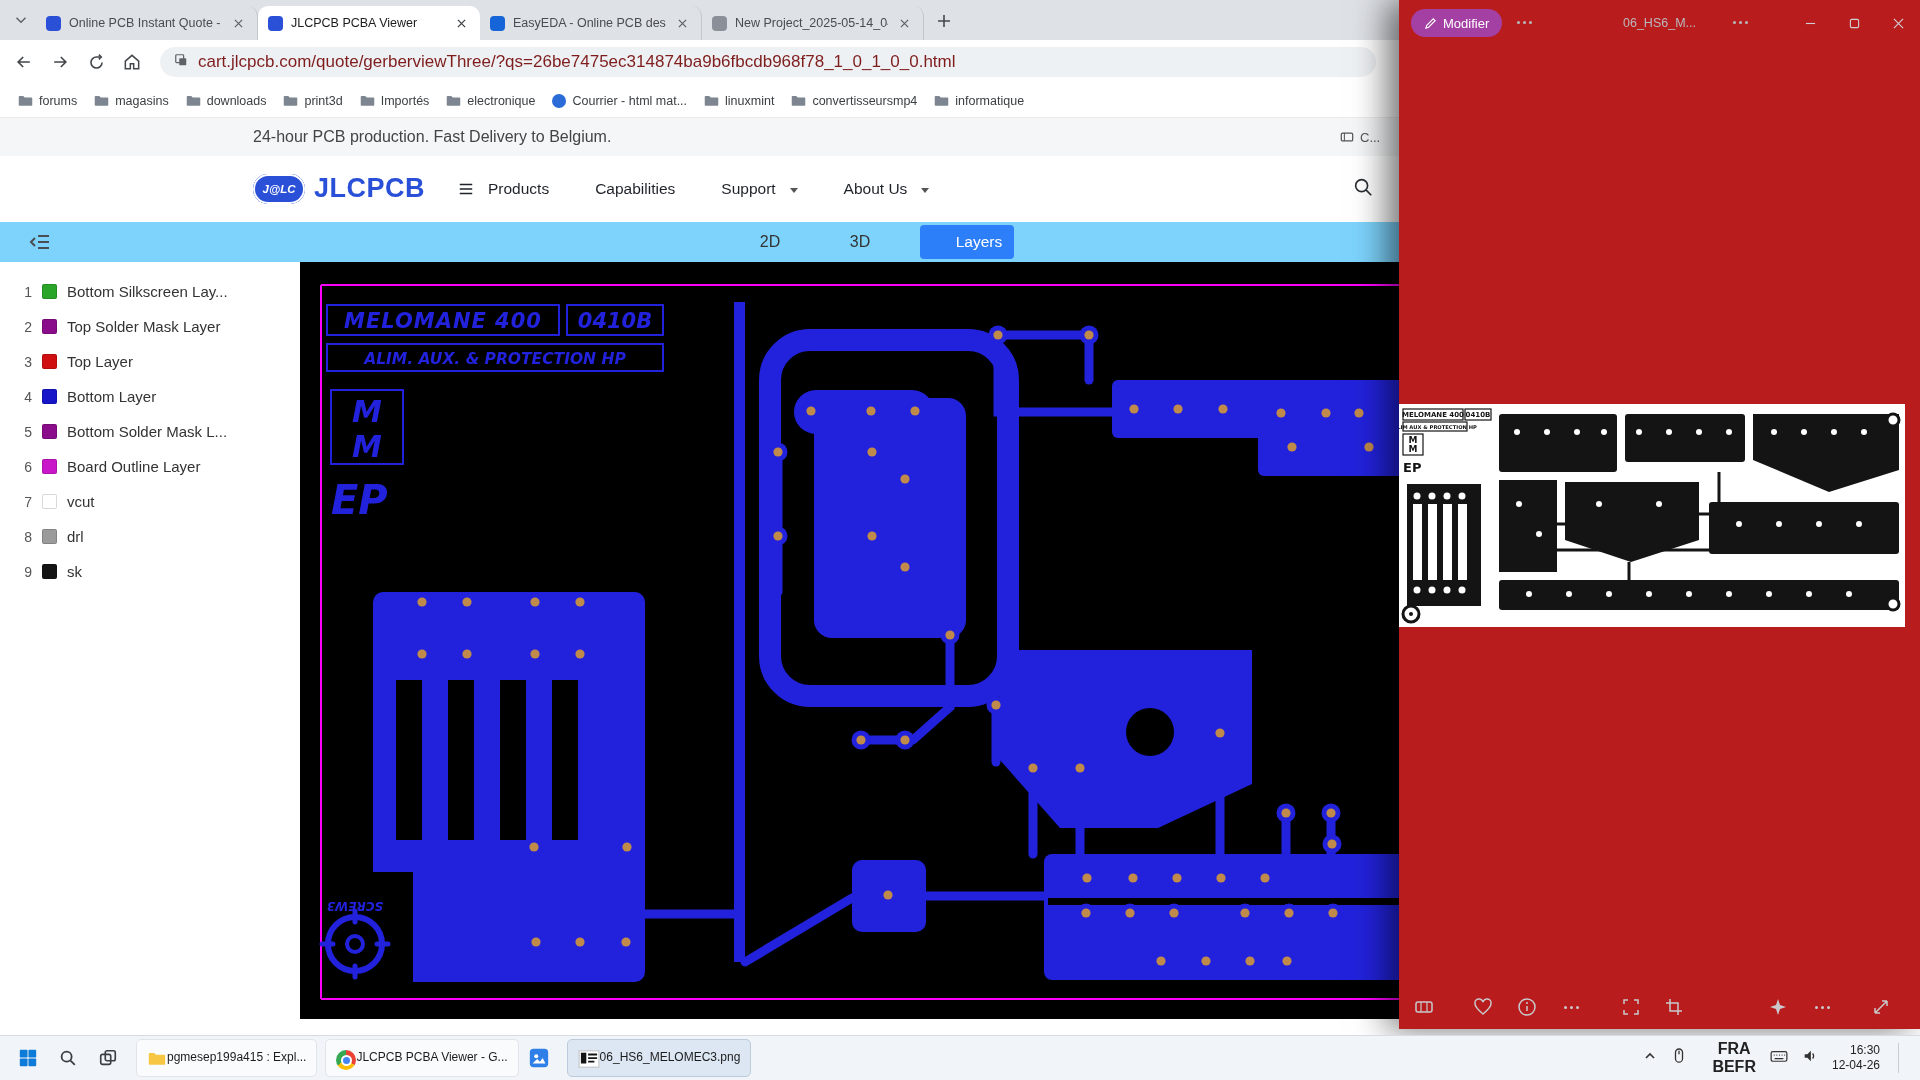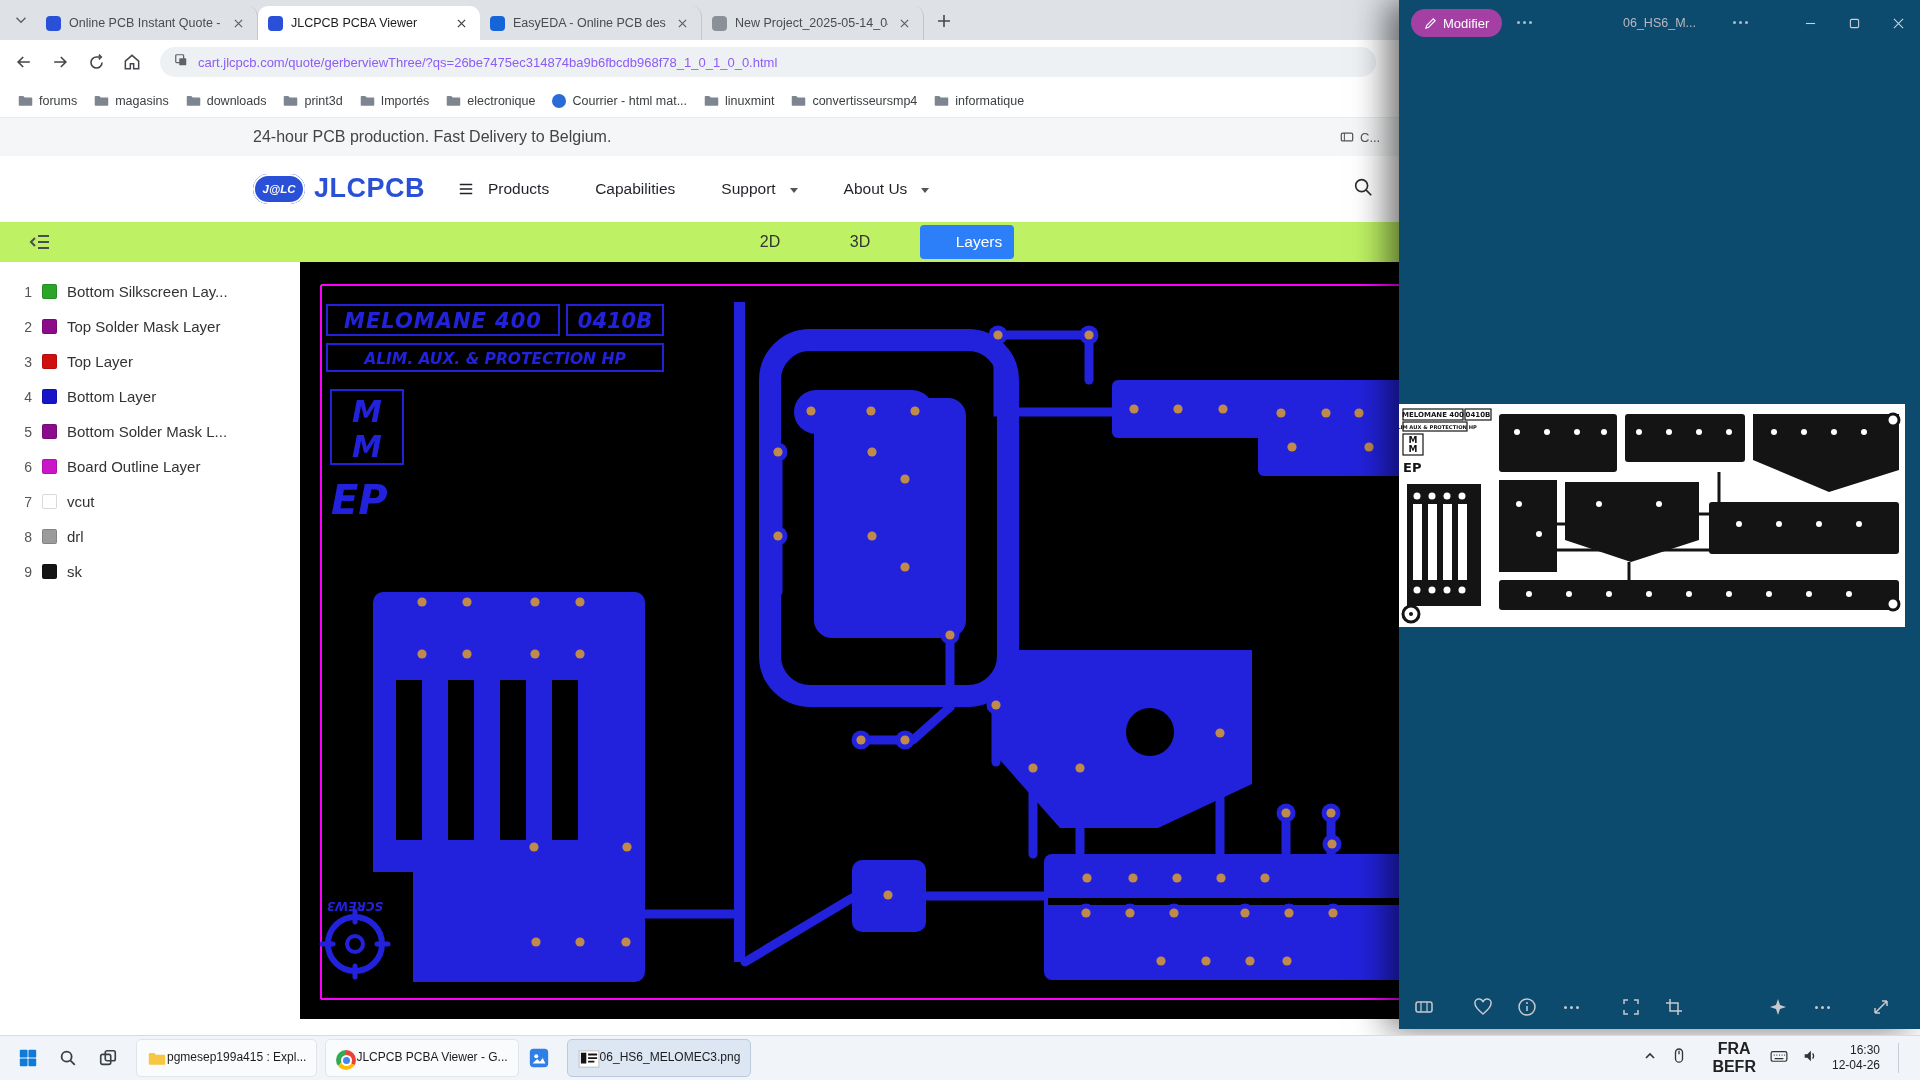--- a/index.html
+++ b/index.html
@@ -14,40 +14,40 @@
   .tab:not(.active){border-right:1px solid #c3c7cc;}
   .tab.active{background:#fff;color:#1b1c1e;}
   .favicon{width:15px;height:15px;border-radius:4px;flex:none;}
   .tab-title{flex:1;white-space:nowrap;overflow:hidden;}
   .tab-close{width:17px;height:17px;border-radius:50%;display:flex;align-items:center;justify-content:center;flex:none;}
   .newtab{width:28px;height:28px;margin:0 0 5px 6px;display:flex;align-items:center;justify-content:center;border-radius:50%;}
 
   .toolbar{position:absolute;left:0;top:40px;width:100%;height:44px;background:#fff;display:flex;align-items:center;padding-left:8px;}
   .nav-btn{width:32px;height:32px;display:flex;align-items:center;justify-content:center;margin-right:4px;border-radius:50%;}
   .urlbar{margin-left:8px;width:1216px;height:30px;background:#eef1f4;border-radius:15px;display:flex;align-items:center;padding:0 14px;gap:10px;}
-  .url-text{font-size:13px;color:#8b5cf6;white-space:nowrap;overflow:hidden;}
+  .url-text{font-size:17px;color:#7f1d1d;white-space:nowrap;overflow:hidden;}
 
   .bookmarks{position:absolute;left:0;top:84px;width:100%;height:34px;background:#fff;display:flex;align-items:center;gap:17px;padding-left:18px;border-bottom:1px solid #ececec;}
   .bm{display:flex;align-items:center;gap:6px;font-size:12.5px;color:#3c4043;white-space:nowrap;}
   .bm-fav{width:14px;height:14px;border-radius:50%;background:#2b6bd8;flex:none;}
 
   .banner{position:absolute;left:0;top:118px;width:100%;height:38px;background:#f5f6f7;display:flex;align-items:center;}
   .banner-text{margin-left:253px;font-size:16px;color:#444;}
   .banner-right{position:absolute;left:1340px;display:flex;align-items:center;gap:6px;font-size:13px;color:#555;}
 
   .site-header{position:absolute;left:0;top:156px;width:100%;height:66px;background:#fff;}
   .logo{position:absolute;left:253px;top:17px;display:flex;align-items:center;gap:9px;}
   .logo-badge{width:52px;height:30px;background:var(--brand,#2b50d8);border-radius:15px;color:#fff;font-size:11.5px;font-weight:bold;font-style:italic;display:flex;align-items:center;justify-content:center;box-shadow:inset 0 0 0 2px #fff,inset 0 0 0 4px var(--brand,#2b50d8);text-align:center;}
   .logo-text{font-size:27px;font-weight:800;color:var(--brand,#2b50d8);letter-spacing:.5px;}
   .main-nav{position:absolute;left:458px;top:0;height:100%;display:flex;align-items:center;gap:46px;}
   .nav-item{display:flex;align-items:center;gap:14px;font-size:15.5px;color:#1f2329;}
   .caret{width:0;height:0;border-left:4.5px solid transparent;border-right:4.5px solid transparent;border-top:5px solid #555;margin-top:2px;}
   .hdr-search{position:absolute;left:1352px;top:20px;}
 
-  .viewbar{position:absolute;left:0;top:222px;width:100%;height:40px;background:#bef264;}
+  .viewbar{position:absolute;left:0;top:222px;width:100%;height:40px;background:#7dd3fc;}
   .collapse{position:absolute;left:28px;top:8px;}
   .viewtabs{position:absolute;left:740px;top:0;height:100%;display:flex;align-items:center;gap:30px;}
   .vt{width:60px;text-align:center;font-size:16px;color:#333;}
   .vt-btn{width:94px;height:34px;border-radius:4px;background:var(--accent,#2d7ff9);color:#fff;font-size:15.5px;display:flex;align-items:center;justify-content:center;padding-left:24px;}
 
   .layers-panel{position:absolute;left:0;top:262px;width:300px;height:773px;background:#fff;padding-top:12px;}
   .layer-row{height:35px;display:flex;align-items:center;padding-left:16px;gap:10px;}
   .layer-num{width:16px;text-align:right;font-size:14px;color:#555;}
   .swatch{width:15px;height:15px;border-radius:2px;border:1px solid rgba(0,0,0,.15);flex:none;}
   .layer-name{font-size:15px;color:#333;}
@@ -61,21 +61,21 @@
   .thin{stroke-width:5;}
   .ring{stroke:var(--trace,#2222dd);stroke-width:22;fill:none;}
   .ring2{stroke:var(--trace,#2222dd);stroke-width:6;fill:#000;}
   .ring3{stroke:var(--trace,#2222dd);stroke-width:4;fill:none;}
   .pbox{stroke:var(--trace,#2222dd);stroke-width:2;fill:none;}
   .ptxt{fill:var(--trace,#2222dd);font-weight:bold;font-style:italic;font-family:"DejaVu Sans",sans-serif;}
   .outl line{stroke:var(--outline,#ff00ff);stroke-width:2;}
   .hole{fill:var(--hole,#c08a4a);}
 
   
-  #photos{position:absolute;left:1399px;top:0;width:521px;height:1029px;background:#0c4a6e;box-shadow:-12px 0 32px rgba(0,0,0,.55);}
+  #photos{position:absolute;left:1399px;top:0;width:521px;height:1029px;background:#b91c1c;box-shadow:-12px 0 32px rgba(0,0,0,.55);}
   .ph-titlebar{position:relative;height:46px;}
   .edit-btn{position:absolute;left:12px;top:9px;height:28px;padding:0 13px;border-radius:14px;background:var(--photos-accent,#a43fa4);color:#fff;font-size:13px;display:flex;align-items:center;gap:6px;}
   .dots{display:flex;gap:3px;color:#b9b9bf;}
   .dots i{width:3px;height:3px;border-radius:50%;background:currentColor;}
   .ph-more1{position:absolute;left:118px;top:21px;}
   .ph-more2{position:absolute;right:172px;top:21px;}
   .ph-title{position:absolute;left:0;right:0;top:16px;text-align:center;color:#b9b9bf;font-size:12.5px;pointer-events:none;}
   .ph-ctrl{position:absolute;top:0;width:44px;height:46px;display:flex;align-items:center;justify-content:center;color:#cfd0d4;}
   .ph-min{right:88px;} .ph-max{right:44px;} .ph-close{right:0;}
   .ph-image{position:absolute;left:0;top:404px;width:506px;height:223px;background:#fff;}

